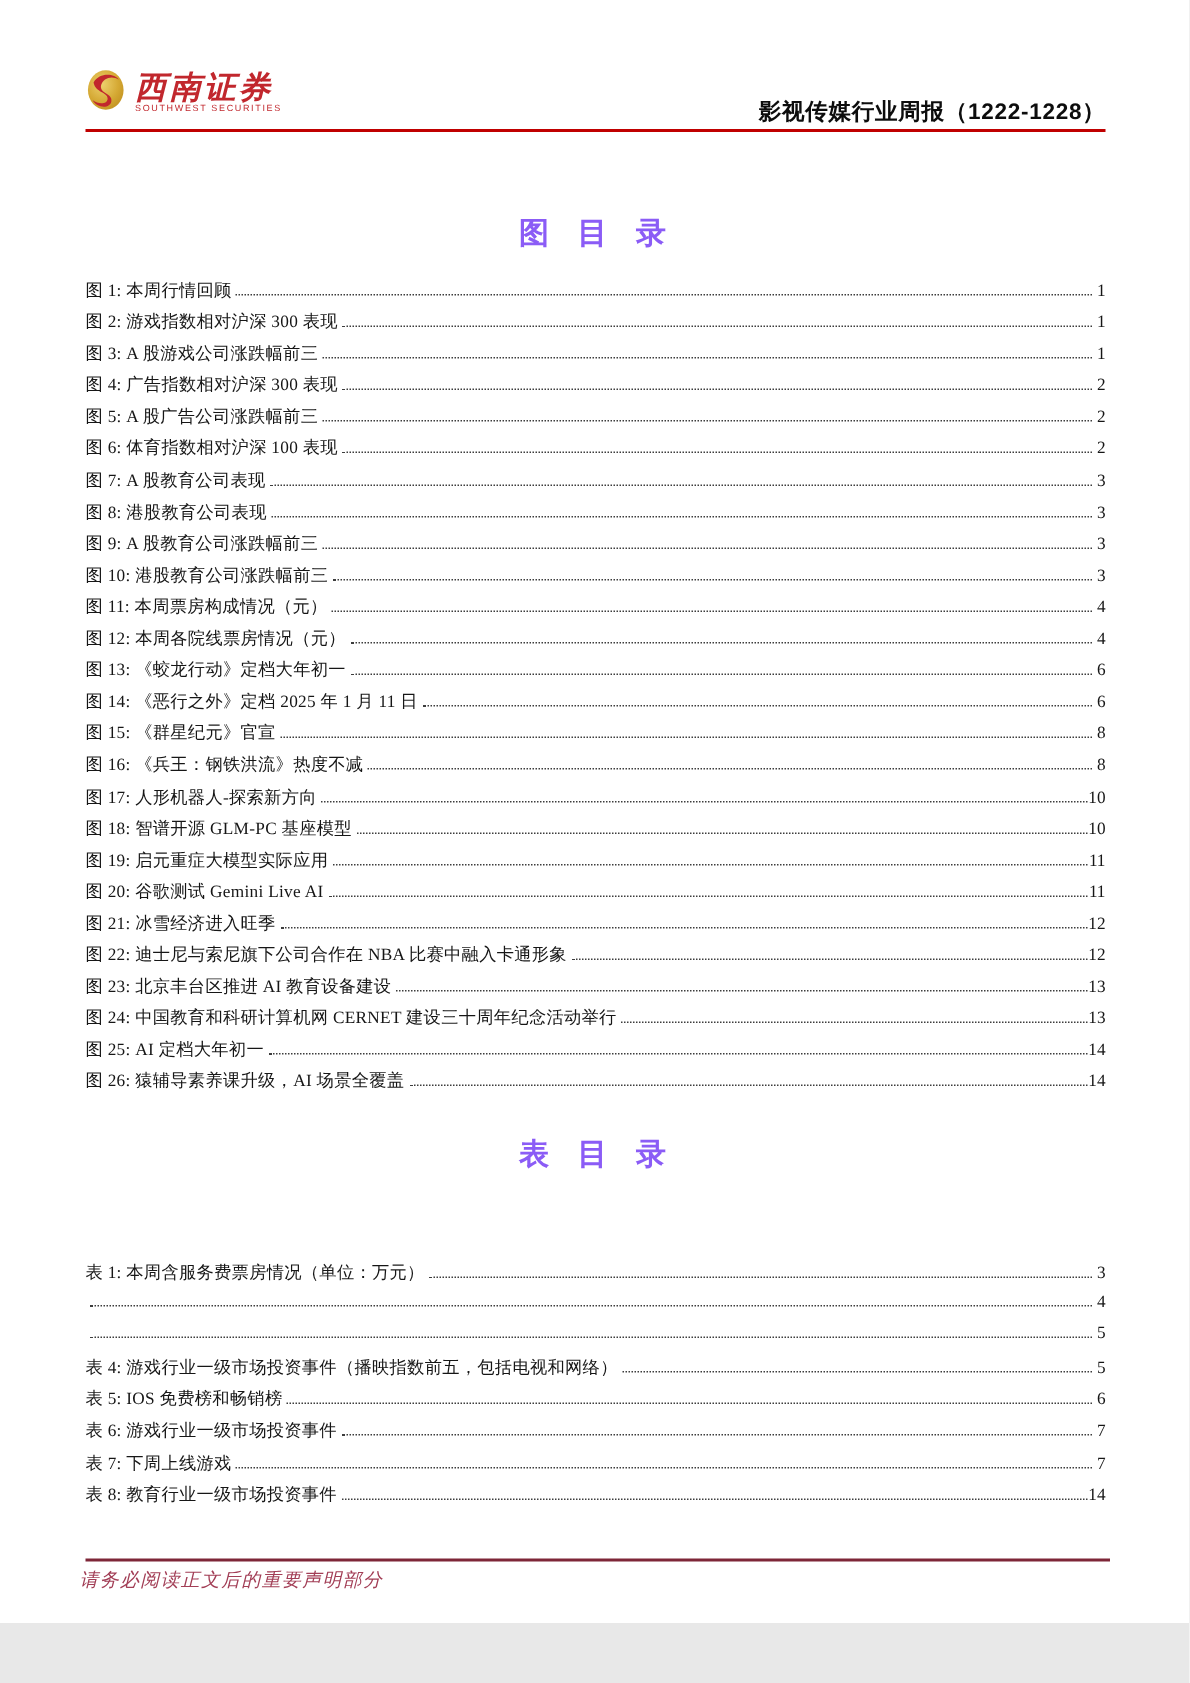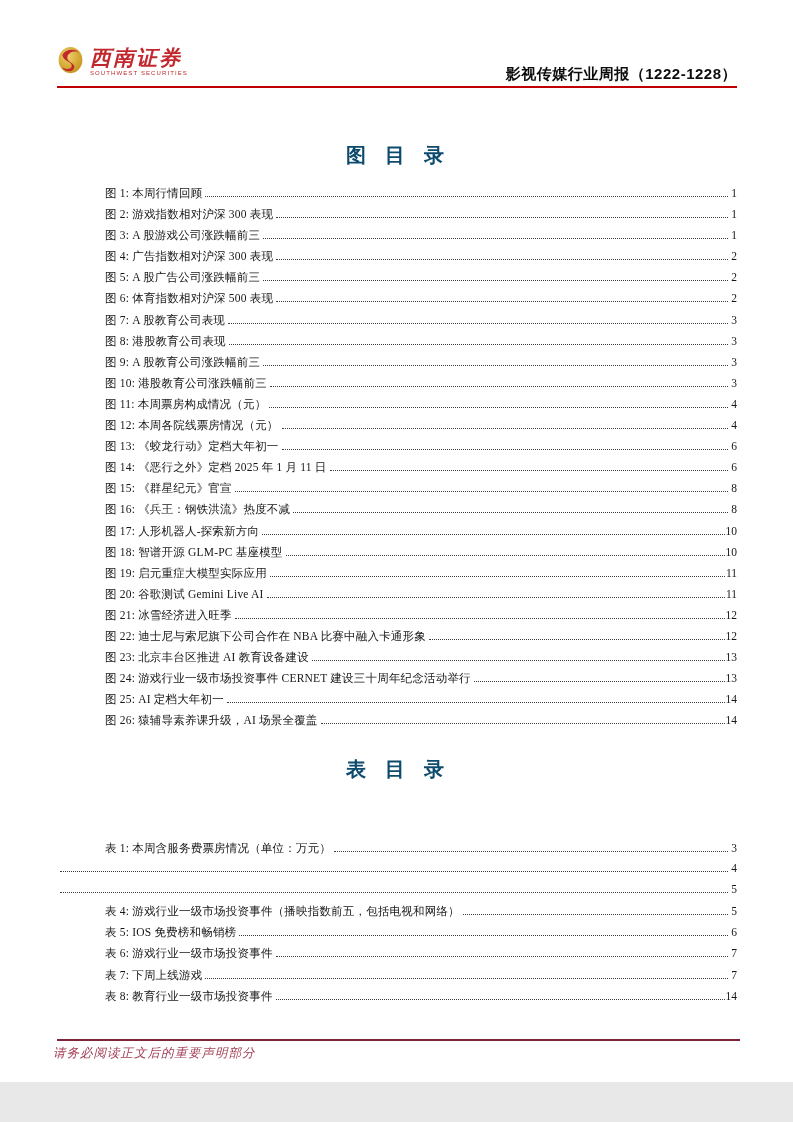--- a/index.html
+++ b/index.html
@@ -63,21 +63,21 @@
   }
 
   
   .toc-heading {
     position: absolute;
     left: 0;
     width: 100%;
     text-align: center;
     font-size: 20px;
     font-weight: bold;
-    color: #0c4a6e;
+    color: #8b5cf6;
     letter-spacing: 3px;
     white-space: pre;
   }
   .toc-heading.figures { top: 142px; }
   .toc-heading.tables  { top: 756px; }
 
   
   .toc-list {
     position: absolute;
     left: 57px;
@@ -86,21 +86,21 @@
   .toc-list.figures { top: 186px; }
   .toc-list.tables  { top: 841px; }
   .toc-row {
     display: flex;
     align-items: baseline;
     height: 21.1px;
     font-size: 11.5px;
     color: #161616;
     cursor: pointer;
   }
-  .toc-label { white-space: nowrap; letter-spacing: 0.2px; margin-left: 48px; }
+  .toc-label { white-space: nowrap; letter-spacing: 0.2px; }
   .toc-leader {
     flex: 1;
     height: 0;
     border-bottom: 1.5px dotted #3d3d3d;
     margin: 0 1px 0 3px;
   }
   .toc-page { text-align: right; min-width: 8px; white-space: nowrap; }
 
   
   .footer-rule {
@@ -168,21 +168,21 @@
         <span class="toc-label">图 4: 广告指数相对沪深 300 表现</span>
         <span class="toc-leader"></span>
         <span class="toc-page">2</span>
       </div>
       <div class="toc-row">
         <span class="toc-label">图 5: A 股广告公司涨跌幅前三</span>
         <span class="toc-leader"></span>
         <span class="toc-page">2</span>
       </div>
       <div class="toc-row">
-        <span class="toc-label">图 6: 体育指数相对沪深 500 表现</span>
+        <span class="toc-label">图 6: 体育指数相对沪深 100 表现</span>
         <span class="toc-leader"></span>
         <span class="toc-page">2</span>
       </div>
       <div class="toc-row">
         <span class="toc-label">图 7: A 股教育公司表现</span>
         <span class="toc-leader"></span>
         <span class="toc-page">3</span>
       </div>
       <div class="toc-row">
         <span class="toc-label">图 8: 港股教育公司表现</span>
@@ -258,21 +258,21 @@
         <span class="toc-label">图 22: 迪士尼与索尼旗下公司合作在 NBA 比赛中融入卡通形象</span>
         <span class="toc-leader"></span>
         <span class="toc-page">12</span>
       </div>
       <div class="toc-row">
         <span class="toc-label">图 23: 北京丰台区推进 AI 教育设备建设</span>
         <span class="toc-leader"></span>
         <span class="toc-page">13</span>
       </div>
       <div class="toc-row">
-        <span class="toc-label">图 24: 游戏行业一级市场投资事件 CERNET 建设三十周年纪念活动举行</span>
+        <span class="toc-label">图 24: 中国教育和科研计算机网 CERNET 建设三十周年纪念活动举行</span>
         <span class="toc-leader"></span>
         <span class="toc-page">13</span>
       </div>
       <div class="toc-row">
         <span class="toc-label">图 25: AI 定档大年初一</span>
         <span class="toc-leader"></span>
         <span class="toc-page">14</span>
       </div>
       <div class="toc-row">
         <span class="toc-label">图 26: 猿辅导素养课升级，AI 场景全覆盖</span>

